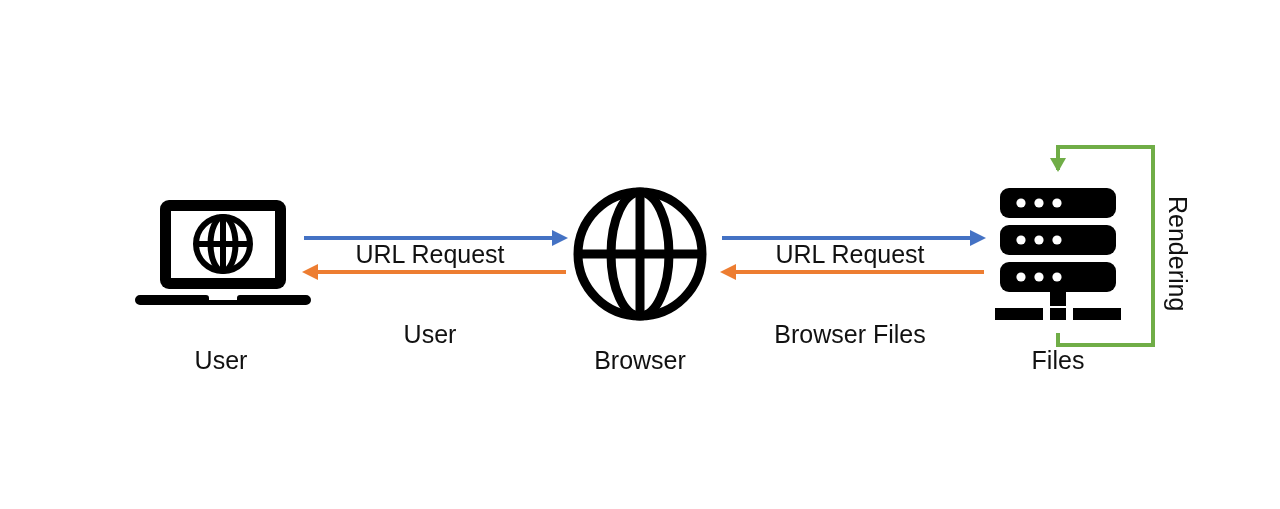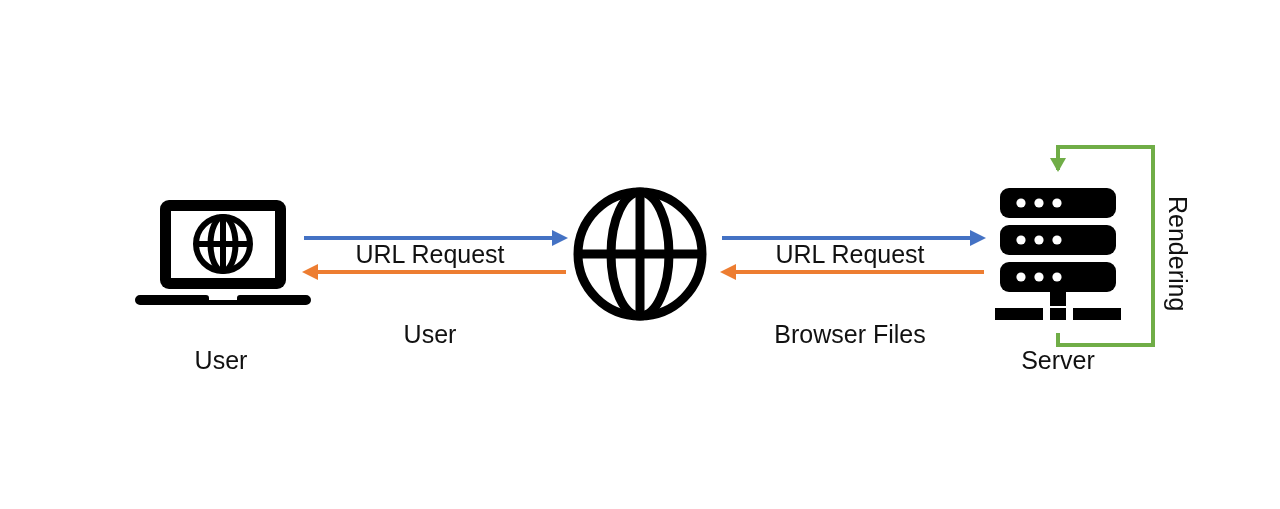--- a/index.html
+++ b/index.html
@@ -80,20 +80,21 @@
   <div class="icon-wrap" style="left:570px; top:186px;">
     <svg width="140" height="136" viewBox="0 0 140 136">
       <g fill="none" stroke="#000000" stroke-width="9">
         <circle cx="70" cy="68" r="62"></circle>
         <ellipse cx="70" cy="68" rx="29" ry="62"></ellipse>
         <line x1="8" y1="68" x2="132" y2="68"></line>
         <line x1="70" y1="6" x2="70" y2="130"></line>
       </g>
     </svg>
   </div>
+  <div class="node-label" style="left:570px; top:345px; width:140px;">Browser</div>
 
   <div class="icon-wrap" style="left:995px; top:188px;">
     <svg width="126" height="132" viewBox="0 0 126 132">
 
       <rect x="5" y="0" width="116" height="30" rx="9" ry="9" fill="#000000"></rect>
       <circle cx="26" cy="15" r="4.6" fill="#ffffff"></circle>
       <circle cx="44" cy="15" r="4.6" fill="#ffffff"></circle>
       <circle cx="62" cy="15" r="4.6" fill="#ffffff"></circle>
 
       <rect x="5" y="37" width="116" height="30" rx="9" ry="9" fill="#000000"></rect>
@@ -106,21 +107,21 @@
       <circle cx="44" cy="89" r="4.6" fill="#ffffff"></circle>
       <circle cx="62" cy="89" r="4.6" fill="#ffffff"></circle>
 
       <rect x="55" y="104" width="16" height="14" fill="#000000"></rect>
 
       <rect x="0" y="120" width="48" height="12" fill="#000000"></rect>
       <rect x="55" y="120" width="16" height="12" fill="#000000"></rect>
       <rect x="78" y="120" width="48" height="12" fill="#000000"></rect>
     </svg>
   </div>
-  <div class="node-label" style="left:988px; top:345px; width:140px;">Server</div>
+  <div class="node-label" style="left:988px; top:345px; width:140px;">Files</div>
 
   <svg style="position:absolute; left:300px; top:226px;" width="270" height="60">
 
     <g>
       <line x1="4" y1="12" x2="252" y2="12" stroke="#4472C4" stroke-width="4"></line>
       <polygon points="252,4 268,12 252,20" fill="#4472C4"></polygon>
     </g>
 
     <g>
       <line x1="18" y1="46" x2="266" y2="46" stroke="#ED7D31" stroke-width="4"></line>

